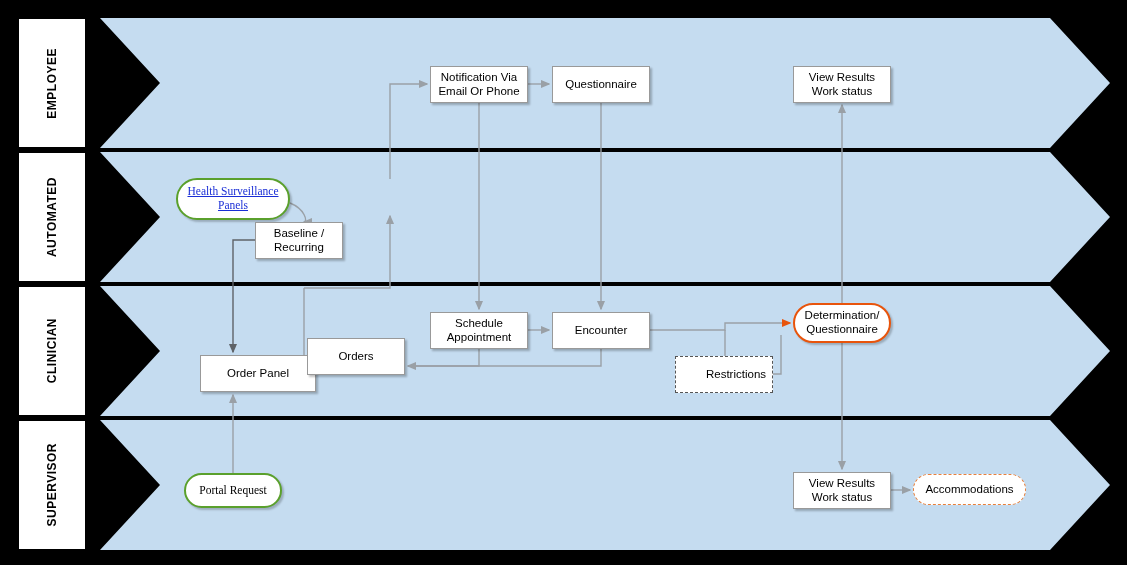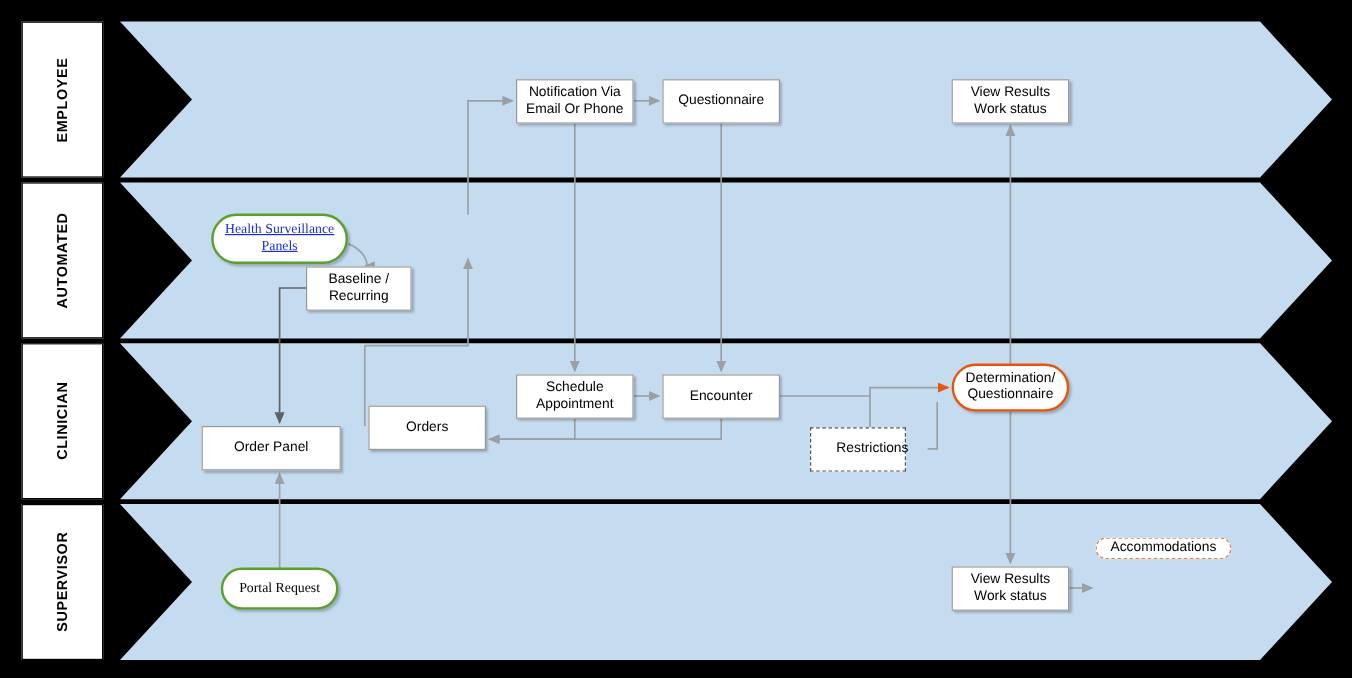--- a/index.html
+++ b/index.html
@@ -190,37 +190,37 @@
   </div>
 
   <div class="node rect" style="left:552px; top:312px; width:98px; height:37px;">
     <span>Encounter</span>
   </div>
 
   <div class="node pill pill-orange" style="left:793px; top:303px; width:98px; height:40px;">
     <span>Determination/ Questionnaire</span>
   </div>
 
-  <div class="node rect" style="left:168px; top:355px; width:116px; height:37px;">
+  <div class="node rect" style="left:200px; top:355px; width:116px; height:37px;">
     <span>Order Panel</span>
   </div>
 
   <div class="node rect" style="left:307px; top:338px; width:98px; height:37px;">
     <span>Orders</span>
   </div>
 
-  <div class="node rect-dashed" style="left:675px; top:356px; width:80px; height:37px;padding-left:28px;">
+  <div class="node rect-dashed" style="left:675px; top:356px; width:98px; height:37px;padding-left:28px;">
     <span>Restrictions</span>
   </div>
 
   <div class="node pill pill-green" style="left:184px; top:473px; width:98px; height:35px;">
     <span>Portal Request</span>
   </div>
 
   <div class="node rect" style="left:793px; top:472px; width:98px; height:37px;">
     <span>View Results Work status</span>
   </div>
 
-  <div class="node pill pill-dashed-orange" style="left:913px; top:448px; width:113px; height:18px;">
+  <div class="node pill pill-dashed-orange" style="left:913px; top:474px; width:113px; height:31px;">
     <span>Accommodations</span>
   </div>
 
 </div>
 
 </body></html>

